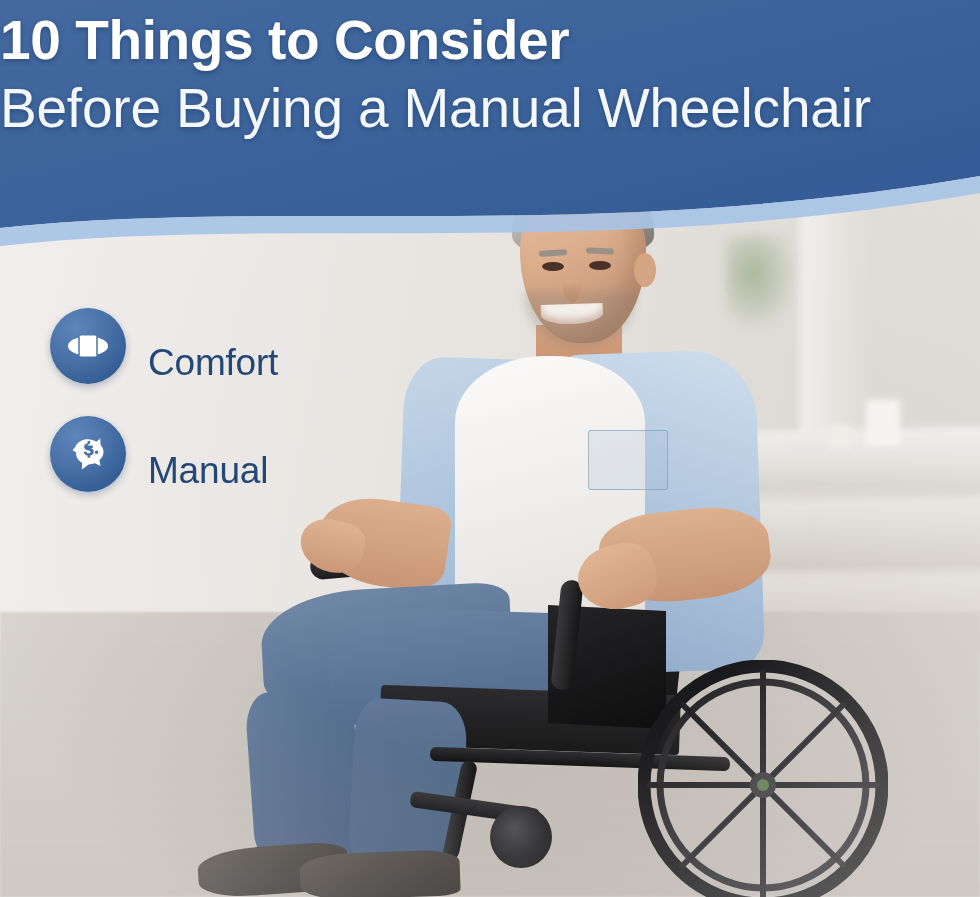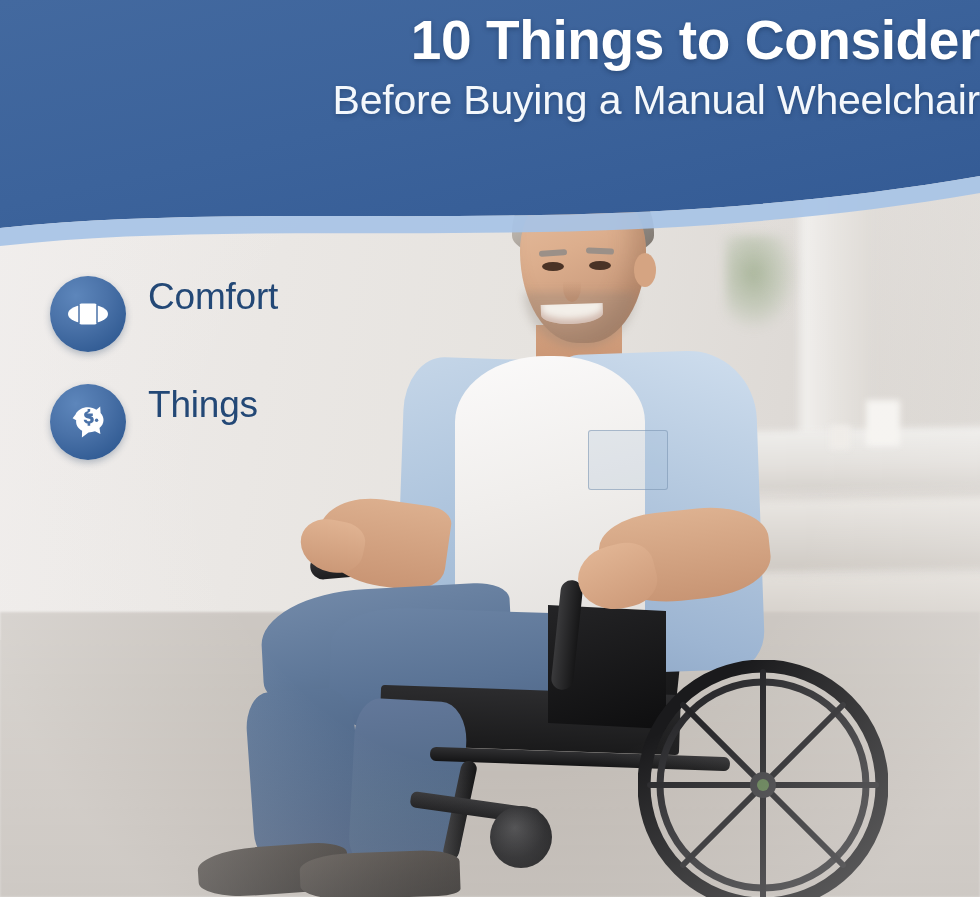--- a/index.html
+++ b/index.html
@@ -291,53 +291,53 @@
   .banner {
     position: absolute;
     left: 0; top: 0; width: 980px; height: 280px;
     pointer-events: none;
   }
   .banner svg { display: block; }
 
   .header-text-wrap {
     position: absolute;
     left: 0; top: 0; width: 980px; height: 170px;
-    text-align: right;
+    text-align: left;
   }
   .headline {
     margin: 0;
     padding-top: 12px;
     font-size: 55px;
     font-weight: bold;
     color: #ffffff;
     letter-spacing: -0.4px;
     line-height: 1.05;
     text-shadow: 0 2px 5px rgba(20,45,80,.45);
   }
   .subhead {
     margin: 0;
     padding-top: 8px;
-    font-size: 41px;
+    font-size: 55px;
     font-weight: normal;
     color: #f4f8fc;
     letter-spacing: -0.2px;
     line-height: 1.1;
     text-shadow: 0 2px 5px rgba(20,45,80,.40);
   }
 
   
   .feature-list {
     position: absolute;
     left: 50px;
     top: 276px;
     width: 420px;
   }
   .feature-item {
     display: flex;
-    align-items: flex-start;
+    align-items: flex-end;
     height: 108px;
   }
   .feature-badge {
     width: 76px; height: 76px;
     flex: 0 0 76px;
     border-radius: 50%;
     background: radial-gradient(circle at 34% 26%, #5d86bb 0%, #4a72a8 42%, #335d95 78%, #2a5187 100%);
     box-shadow: 0 3px 7px rgba(40,65,100,.30);
     display: flex;
     align-items: center;
@@ -470,18 +470,18 @@
 
 
     <div class="feature-item">
       <span class="feature-badge">
         <svg width="44" height="44" viewBox="0 0 44 44" aria-hidden="true">
           <path fill="#ffffff" d="M9.5 14.5c2-4.5 7-7.2 12.5-7.2 3.2 0 6.1 .9 8.4 2.4l3.8-3.2 .4 6.4c1.8 1.9 2.9 4.3 2.9 7 0 3.2-1.5 6-4 8l.9 6-5.4-2.6c-2 .7-4.2 1.1-6.5 1.1l-6.6 5 .2-6.6c-3.6-2-6-5.3-6-9 0-.5 0-1 .1-1.5l-3.6-2.1z"></path>
           <path fill="#4a72a8" d="M21.2 13.6h5.6v2.4h-2.2c1.9 .5 3.2 1.9 3.2 3.8 0 2-1.5 3.5-3.6 3.8v2.1h-2.6v-2.1c-2.2-.3-3.7-1.7-3.9-3.8h2.8c.1 .9 .9 1.5 2.1 1.5 1.1 0 1.9-.5 1.9-1.3 0-.8-.6-1.1-2.2-1.5-2.5-.5-4.2-1.4-4.2-3.7 0-1.8 1.3-3.2 3.5-3.6v-2.1h2.6v2.1z"></path>
           <circle cx="30.6" cy="20.2" r="1.7" fill="#4a72a8"></circle>
         </svg>
       </span>
-      <span class="feature-label">Things</span>
+      <span class="feature-label">Manual</span>
     </div>
 
   </div>
 
 </div>
 
 </body></html>

